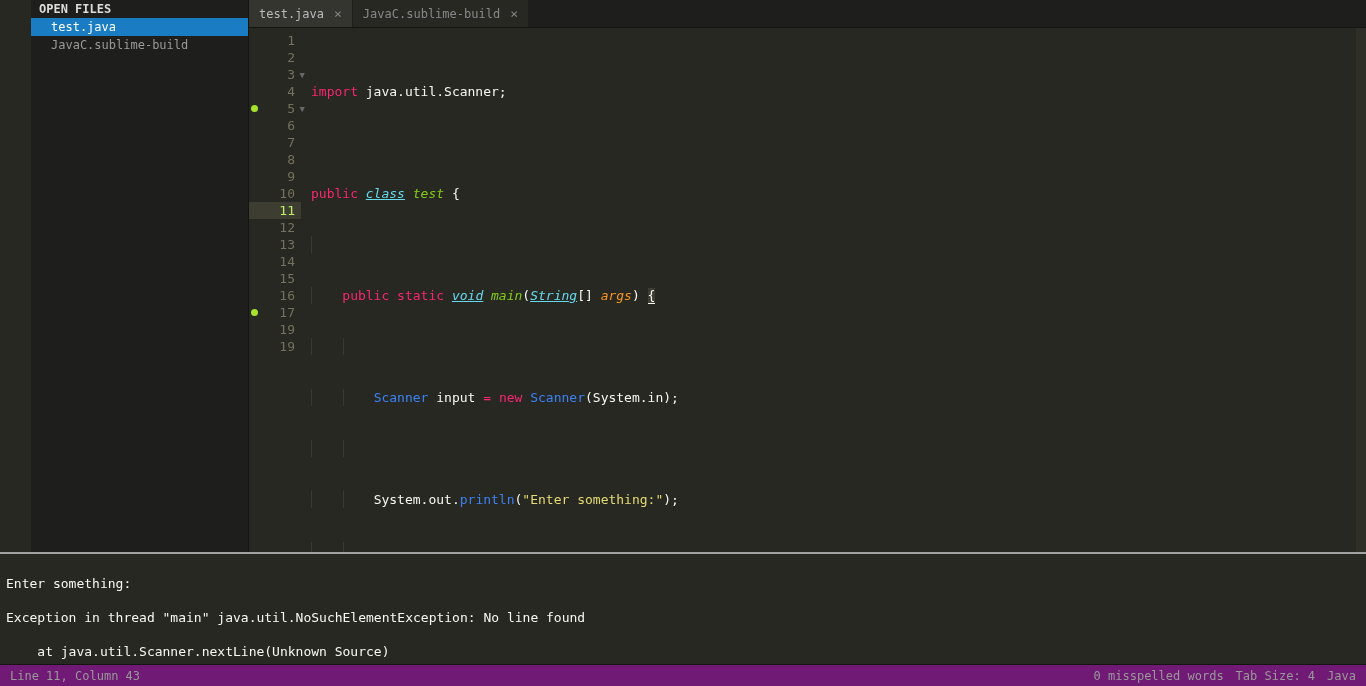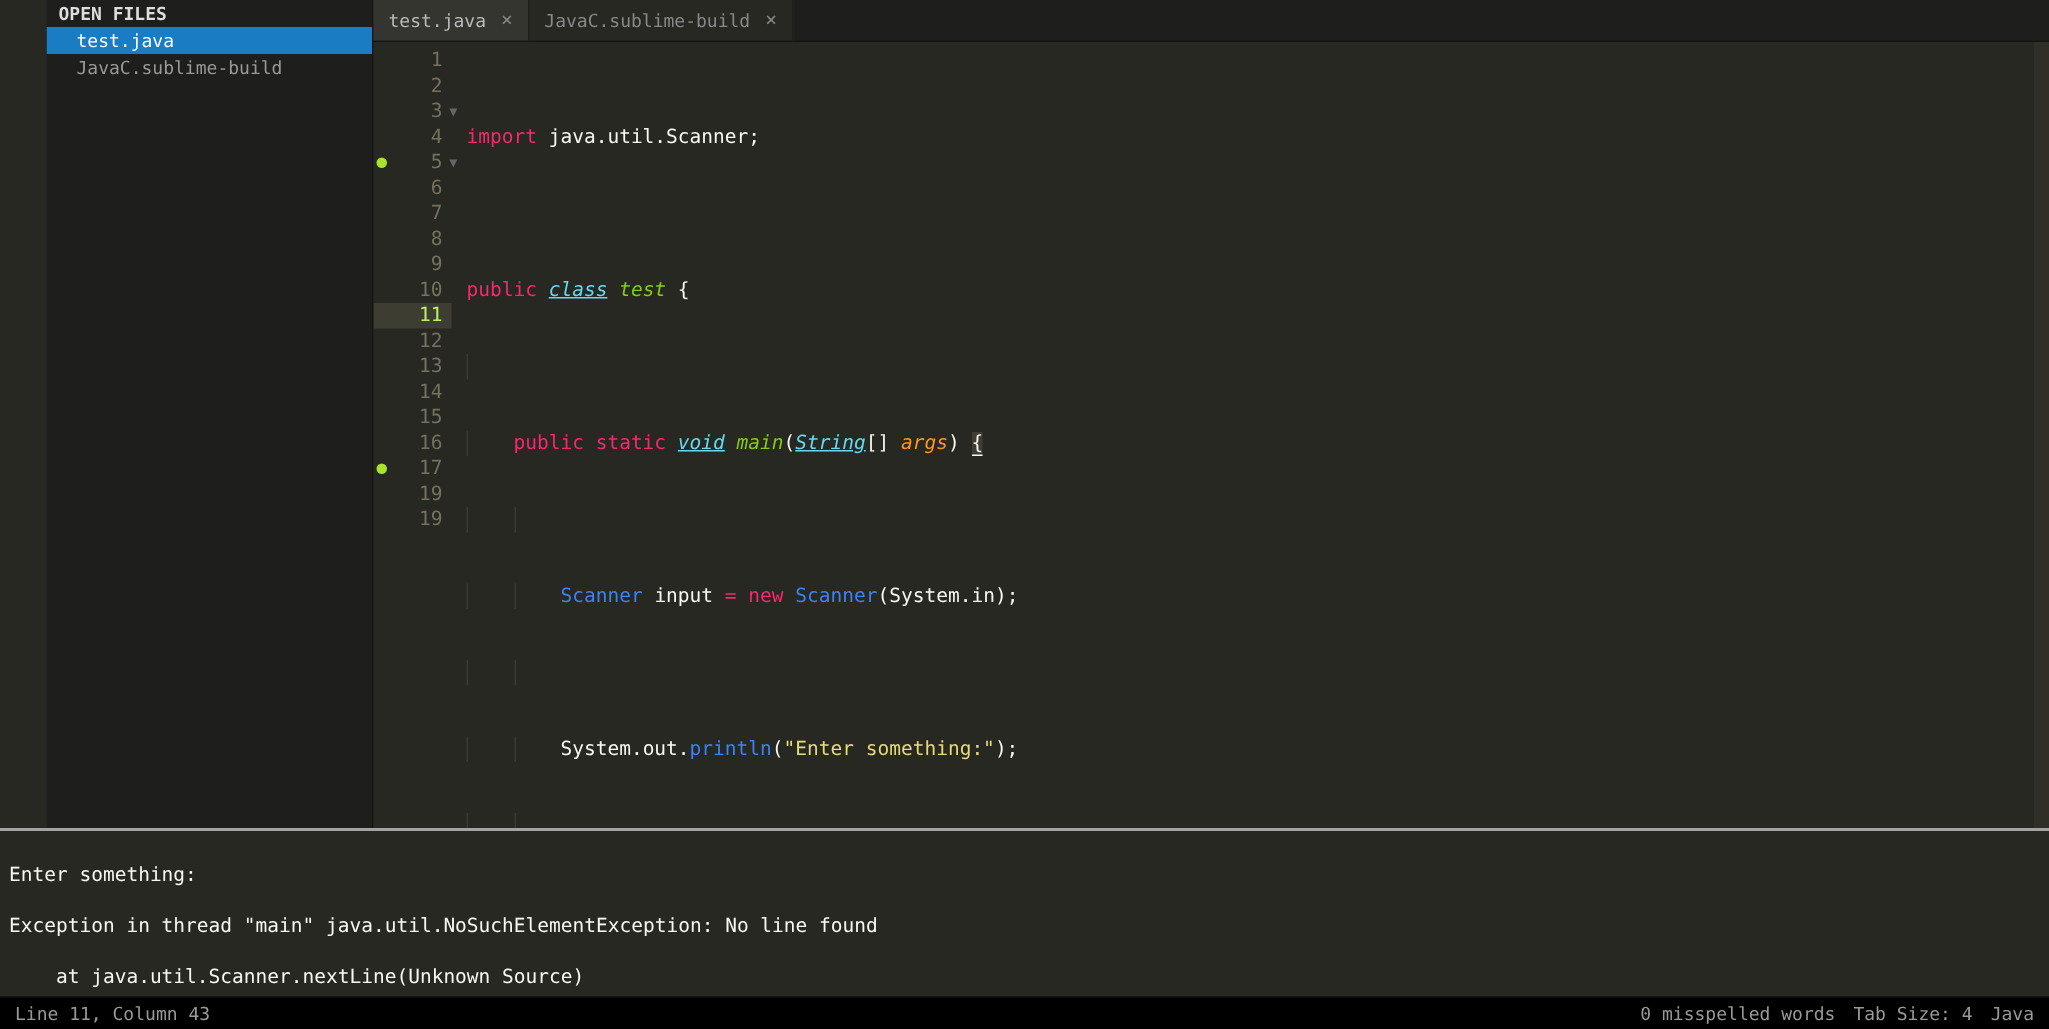--- a/index.html
+++ b/index.html
@@ -115,21 +115,21 @@
   border-top: 2px solid #a3a3a3;
   padding: 4px 6px;
   font-size: 13px;
   line-height: 17px;
   white-space: pre;
   color: #f8f8f2;
   overflow: hidden;
 }
 .status-bar {
   height: 22px;
-  background: #000000;
+  background: #701a75;
   border-top: 1px solid #141411;
   display: flex;
   align-items: center;
   font-size: 12px;
   color: #999;
   padding: 0 10px;
 }
 .status-left { flex: 1; }
 .status-right { display: flex; gap: 12px; margin-left: 16px; }
 </style>

